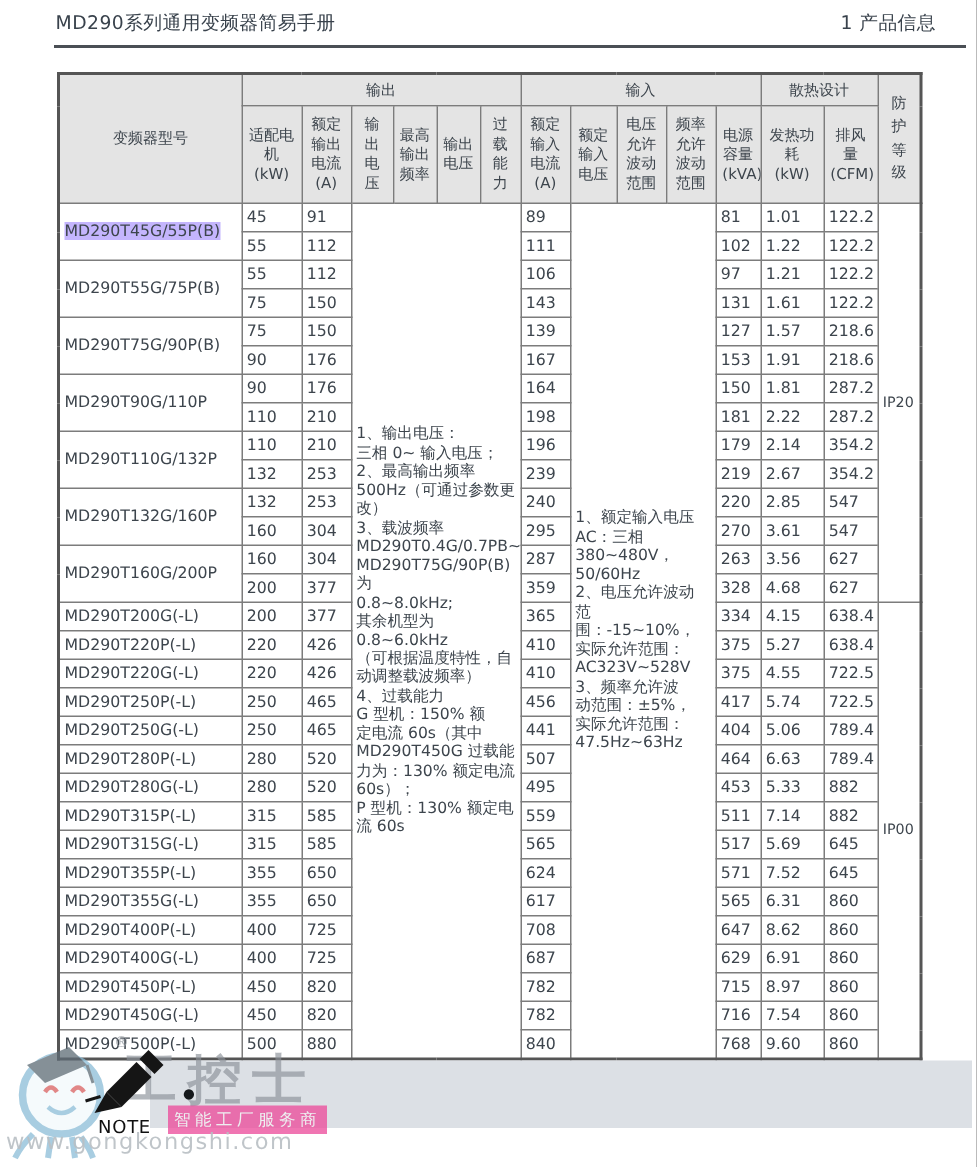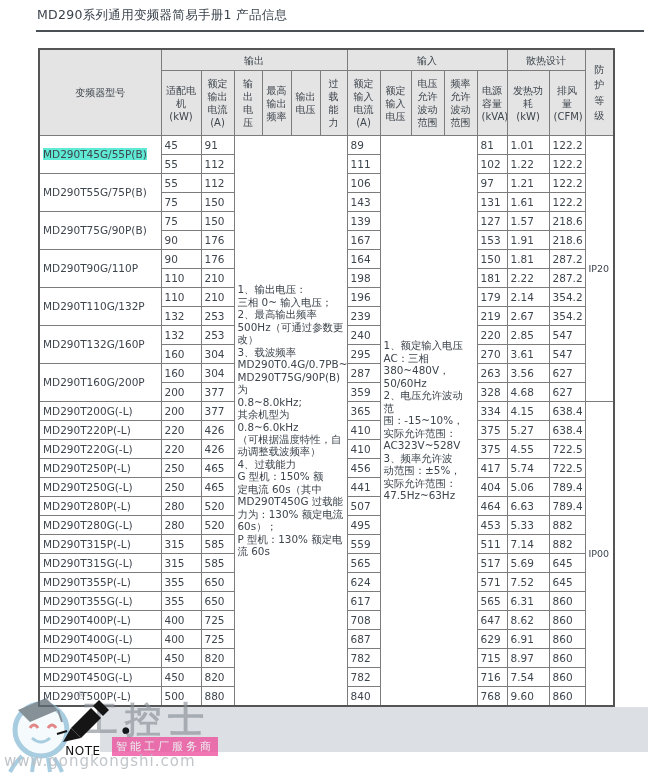--- a/index.html
+++ b/index.html
@@ -3,21 +3,21 @@
 <meta charset="utf-8">
 <style>
   html,body { margin:0; padding:0; background:#888; }
   .page {
     position:relative; width:651px; height:778px; background:#ffffff;
     font-family:"DejaVu Sans","Liberation Sans",sans-serif;
     color:#3d454d; overflow:hidden; margin:0 auto;
   }
   .doc-header {
     position:absolute; top:7px; left:37px; right:27px;
-    display:flex; 
+    display:flex; justify-content:space-between;
     font-size:12.5px; color:#39424c; letter-spacing:0.3px;
   }
   .doc-rule { position:absolute; top:30px; left:36px; right:7px; height:2px; background:#4a4f55; }
 
   table.spec-table {
     position:absolute; top:48px; left:38px; width:577px;
     border-collapse:collapse; table-layout:fixed;
     font-size:10.5px; color:#3d454d;
     border:2px solid #555;
   }
@@ -35,21 +35,21 @@
   .spec-table tbody td {
     height:18px; padding:0 3px; text-align:left; vertical-align:middle;
     background:#fff; line-height:1.2;
   }
   td.model-cell { text-align:center; padding:0 2px; }
   td.notes-cell {
     white-space:pre-line; text-align:left; padding:3px 5px;
     line-height:1.65; font-size:10.4px; vertical-align:middle;
   }
   td.prot-cell { text-align:center; font-size:9.5px; padding:0; }
-  .hl { background:#5eead4; }
+  .hl { background:#c4b5fd; }
 
   
   .note-bar {
     position:absolute; left:100px; top:707px; right:3px; height:45px;
     background:#dce0e5; display:flex; align-items:center; z-index:1;
   }
   .note-bullet { font-size:9px; margin-left:22px; color:#15181b; }
   .note-text { font-size:12.5px; margin-left:12px; color:#3d454d; }
   .note-badge { position:absolute; left:52px; top:698px; width:62px; text-align:center; z-index:5; }
   .note-badge .label { font-size:12px; font-weight:normal; color:#101010; margin-top:-2px; letter-spacing:0.5px; }

